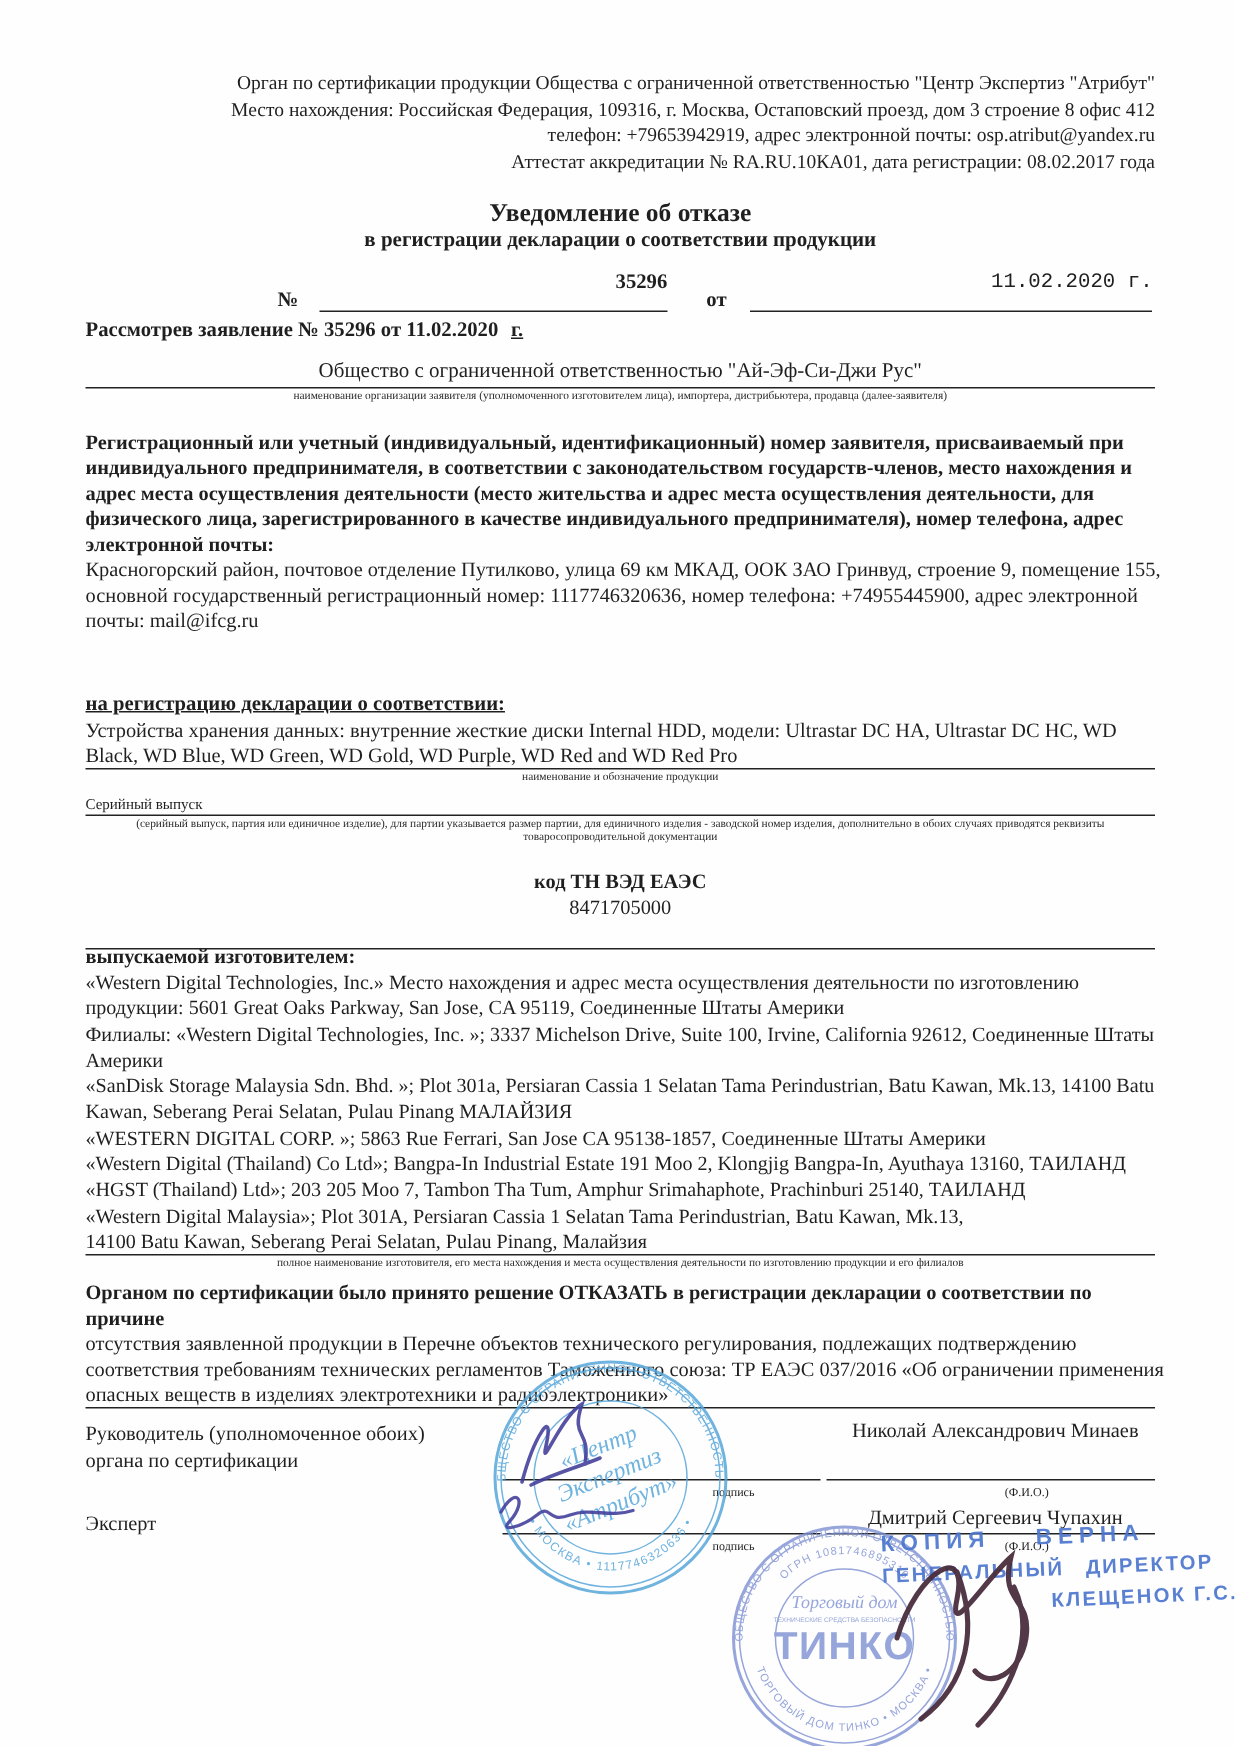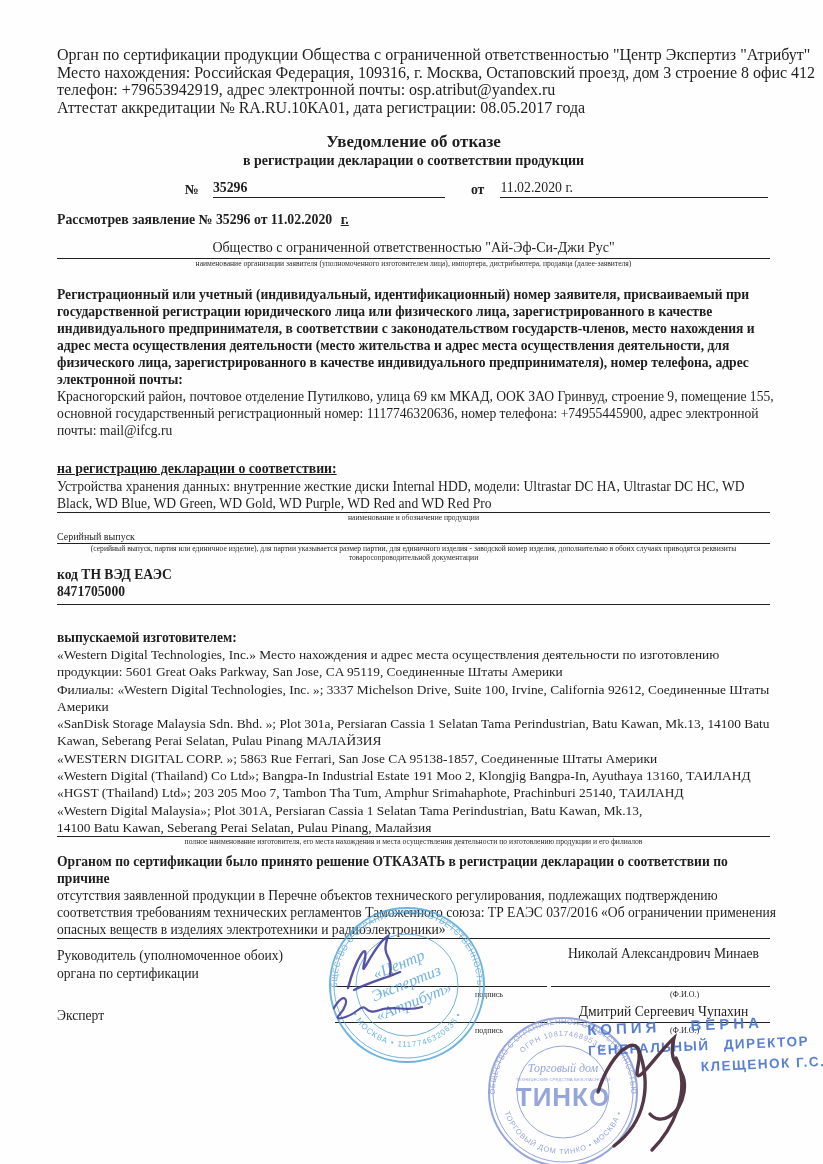--- a/index.html
+++ b/index.html
@@ -5,39 +5,39 @@
   html,body{margin:0;padding:0;}
   body{width:823px;height:1164px;background:#ffffff;font-family:"Liberation Serif","DejaVu Serif",serif;color:#1f1f1f;overflow:hidden;}
   .page{position:relative;width:823px;height:1164px;background:#fefefe;}
   .sec{position:absolute;left:57px;right:53px;}
   .c{text-align:center;}
   .b{font-weight:bold;}
   .u{text-decoration:underline;}
   .small-cap{font-size:7.6px;color:#2c2c2c;text-align:center;line-height:9px;}
   .body-txt{font-size:13.6px;line-height:17px;}
   .nowrap-lines > div{white-space:nowrap;}
-  .header-block{top:46px;font-size:16px;line-height:17.6px;text-align:left;}
+  .header-block{top:46px;font-size:13px;line-height:17.6px;text-align:right;}
   .title-block{top:131px;}
   .title-1{font-size:17px;font-weight:bold;line-height:21px;}
   .title-2{font-size:14px;font-weight:bold;line-height:18px;}
   .number-row{top:180px;display:flex;align-items:flex-end;font-size:13.8px;}
   .nr-label{font-weight:bold;}
-  .nr-line{display:inline-block;border-bottom:1.4px solid #222;text-align:left;font-weight:bold;padding-bottom:1px;}
+  .nr-line{display:inline-block;border-bottom:1.4px solid #222;text-align:right;font-weight:bold;padding-bottom:11px;}
   .reviewed{top:212px;font-size:13.8px;font-weight:bold;}
   .applicant{top:240px;}
   .applicant-name{font-size:14px;text-align:center;border-bottom:1.4px solid #222;padding-bottom:2px;}
   .reg-para{top:286px;font-family:Liberation Serif, serif;}
   .reg-heading{top:461px;font-size:13.8px;font-weight:bold;text-decoration:underline;}
   .product{top:478px;}
   .product-lines{border-bottom:1.4px solid #222;}
   .serial{top:531px;}
   .serial-text{font-size:10px;border-bottom:1.4px solid #222;padding-bottom:1px;}
   .serial-cap div{white-space:nowrap;}
-  .tnved{top:566px;}
-  .tnved-value{border-bottom:1.4px solid #222;padding-bottom:4px;font-weight:bold;}
+  .tnved{top:579px;text-align:center;}
+  .tnved-value{border-bottom:1.4px solid #222;padding-bottom:19px;}
   .manufacturer{top:629px;}
   .manu-lines{font-size:13.4px;line-height:17.3px;}
   .manu-lines > div{white-space:nowrap;}
   .manu-lines > div:last-child{border-bottom:1.4px solid #222;}
   .decision{top:853px;}
   .decision-reason{border-bottom:1.4px solid #222;}
   .sig{top:938px;height:120px;font-size:13.6px;}
   .sig .lbl{position:absolute;left:0;}
   .sigline{position:absolute;border-bottom:1.2px solid #222;}
   .sig-cap{position:absolute;font-size:8px;text-align:center;margin-left:48px;}
@@ -50,49 +50,48 @@
 </style>
 </head>
 <body>
 
 <div class="page">
 
   <div class="sec header-block nowrap-lines">
       <div>Орган по сертификации продукции Общества с ограниченной ответственностью "Центр Экспертиз "Атрибут"</div>
       <div>Место нахождения: Российская Федерация, 109316, г. Москва, Остаповский проезд, дом 3 строение 8 офис 412</div>
       <div>телефон: +79653942919, адрес электронной почты: osp.atribut@yandex.ru</div>
-      <div>Аттестат аккредитации № RA.RU.10КА01, дата регистрации: 08.05.2017 года</div>
+      <div>Аттестат аккредитации № RA.RU.10КА01, дата регистрации: 08.02.2017 года</div>
     </div>
 
   <div class="sec title-block c">
     <div class="title-1">Уведомление об отказе</div>
     <div class="title-2">в регистрации декларации о соответствии продукции</div>
   </div>
 
   <div class="sec number-row">
     <span class="nr-label" style="margin-left:128px;">№</span>
     <span class="nr-line" style="width:232px;margin-left:14px;">35296</span>
     <span class="nr-label" style="margin-left:26px;">от</span>
-    <span class="nr-line" style="width:268px;margin-left:16px;font-weight:normal;">11.02.2020 г.</span>
+    <span class="nr-line" style="width:268px;margin-left:16px;font-weight:normal;font-family:Liberation Mono, monospace;">11.02.2020 г.</span>
   </div>
 
   <div class="sec reviewed">
     <span>Рассмотрев заявление № 35296 от 11.02.2020</span>
     <span class="u" style="margin-left:5px;">г.</span>
   </div>
 
   <div class="sec applicant">
     <div class="applicant-name">Общество с ограниченной ответственностью "Ай-Эф-Си-Джи Рус"</div>
     <div class="small-cap">наименование организации заявителя (уполномоченного изготовителем лица), импортера, дистрибьютера, продавца (далее-заявителя)</div>
   </div>
 
   <div class="sec reg-para body-txt">
     <div class="b nowrap-lines">
         <div>Регистрационный или учетный (индивидуальный, идентификационный) номер заявителя, присваиваемый при</div>
-        <div>государственной регистрации юридического лица или физического лица, зарегистрированного в качестве</div>
         <div>индивидуального предпринимателя, в соответствии с законодательством государств-членов, место нахождения и</div>
         <div>адрес места осуществления деятельности (место жительства и адрес места осуществления деятельности, для</div>
         <div>физического лица, зарегистрированного в качестве индивидуального предпринимателя), номер телефона, адрес</div>
         <div>электронной почты:</div>
       </div>
     <div class="nowrap-lines">
         <div>Красногорский район, почтовое отделение Путилково, улица 69 км МКАД, ООК ЗАО Гринвуд, строение 9, помещение 155,</div>
         <div>основной государственный регистрационный номер: 1117746320636, номер телефона: +74955445900, адрес электронной</div>
         <div>почты: mail@ifcg.ru</div>
       </div>

